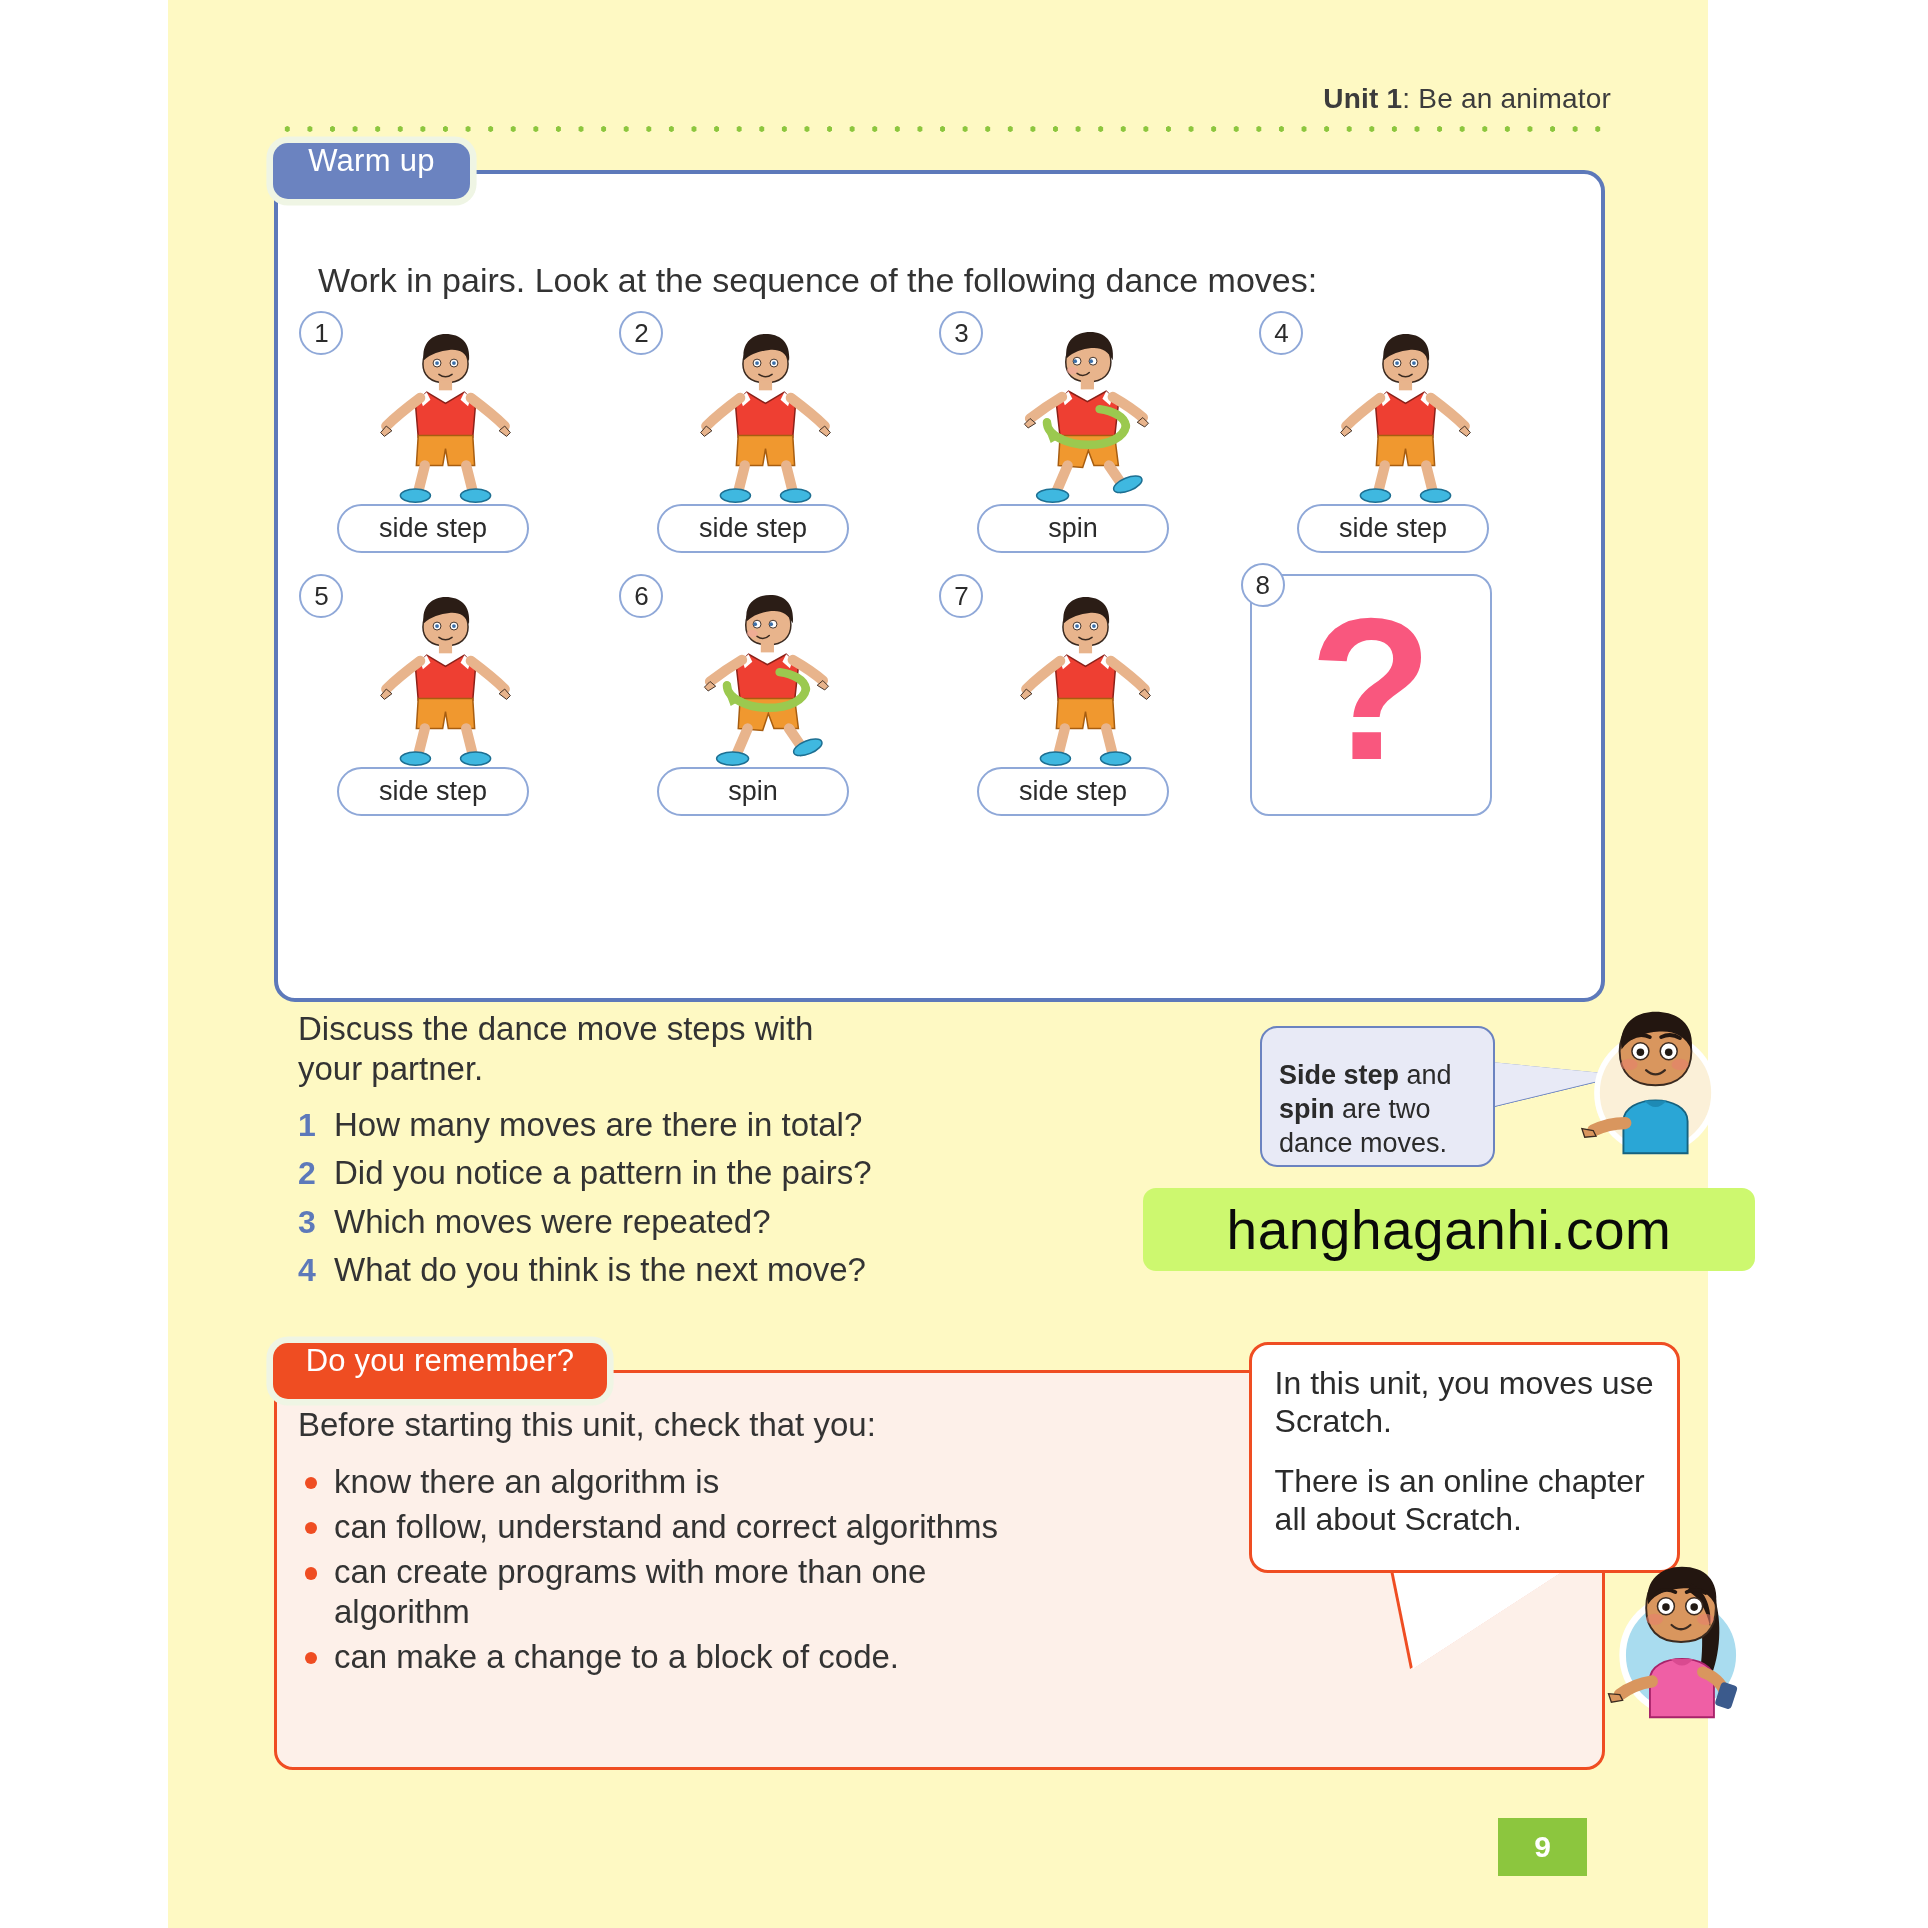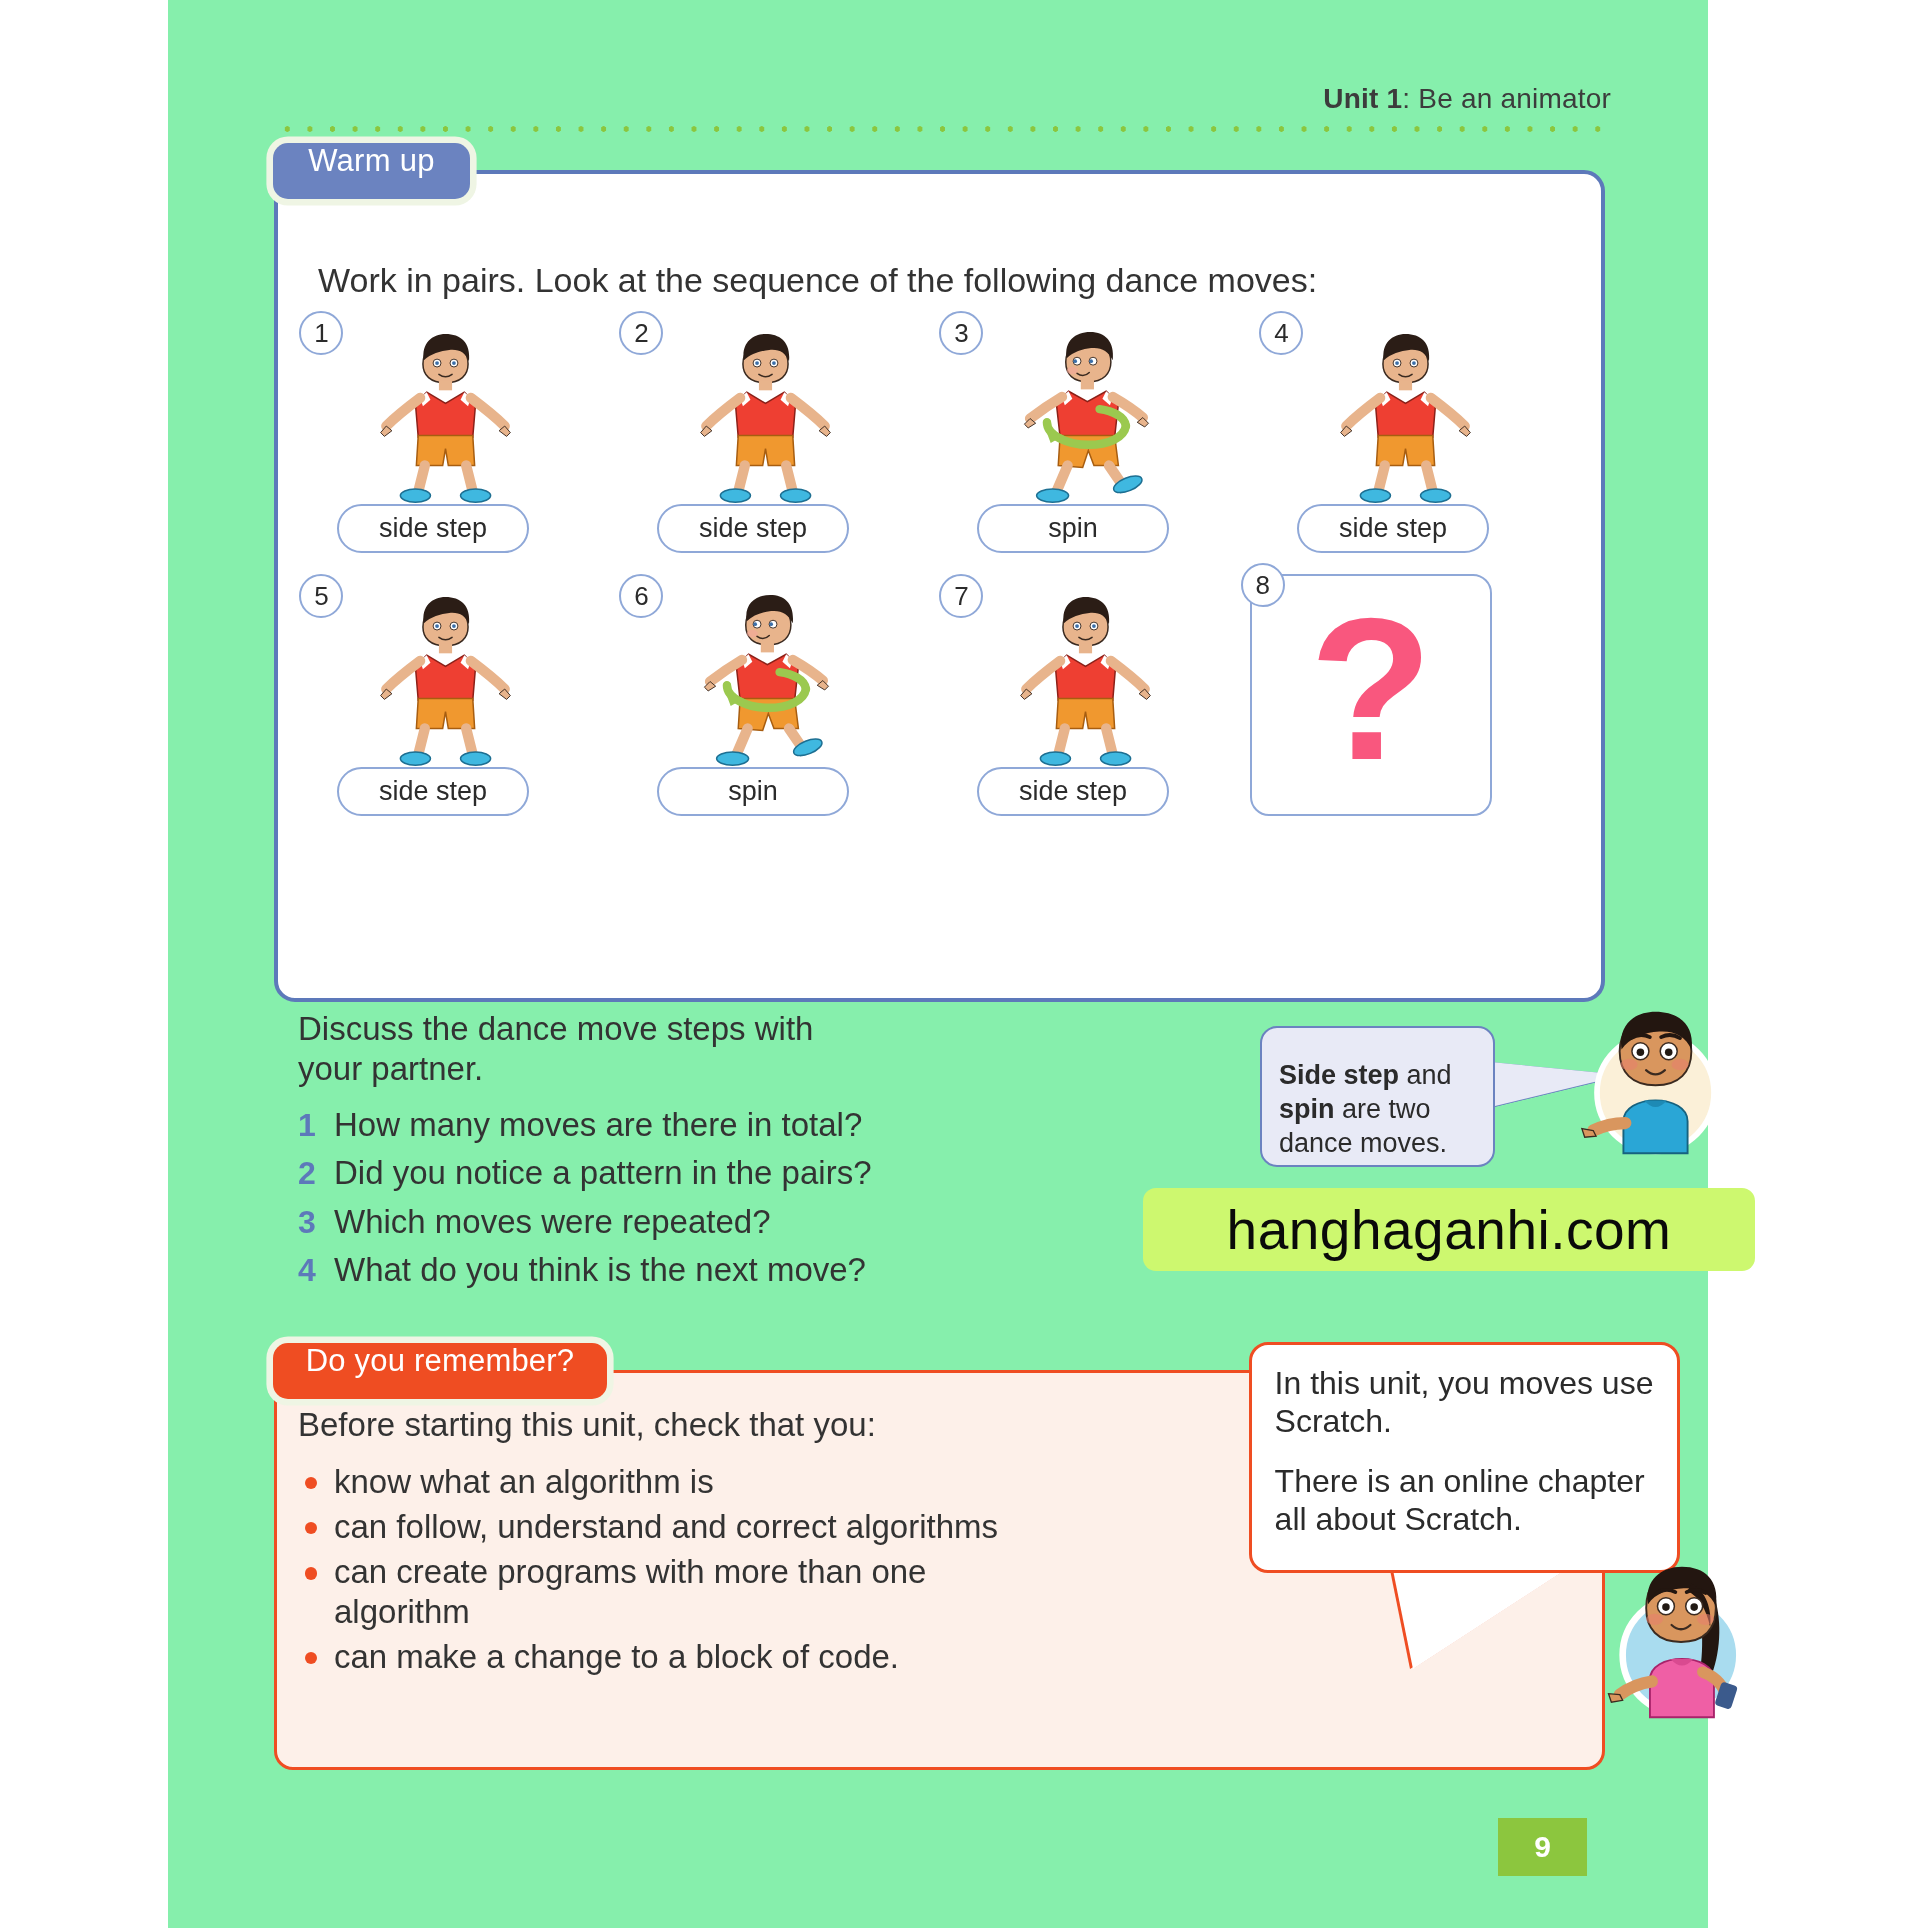--- a/index.html
+++ b/index.html
@@ -14,21 +14,21 @@
     overflow: hidden;
   }
 
   
   #page {
     position: absolute;
     left: 168px;
     top: 0px;
     width: 1540px;
     height: 1928px;
-    background: #86efac;
+    background: #fef9c3;
   }
 
   
   #unit-header {
     position: absolute;
     left: 0px;
     top: 83px;
     width: 1443px;
     text-align: right;
     font-size: 28px;
@@ -701,21 +701,21 @@
     <span>Do you remember?</span>
   </div>
 
   <div id="remember-intro">Before starting this unit, check that you:</div>
 
   <div id="remember-list">
     <div class="b-item">
       <span class="b-dot">
           <i></i>
         </span>
-      <span class="b-text">know what an algorithm is</span>
+      <span class="b-text">know there an algorithm is</span>
     </div>
     <div class="b-item">
       <span class="b-dot">
           <i></i>
         </span>
       <span class="b-text">can follow, understand and correct algorithms</span>
     </div>
     <div class="b-item">
       <span class="b-dot">
           <i></i>

